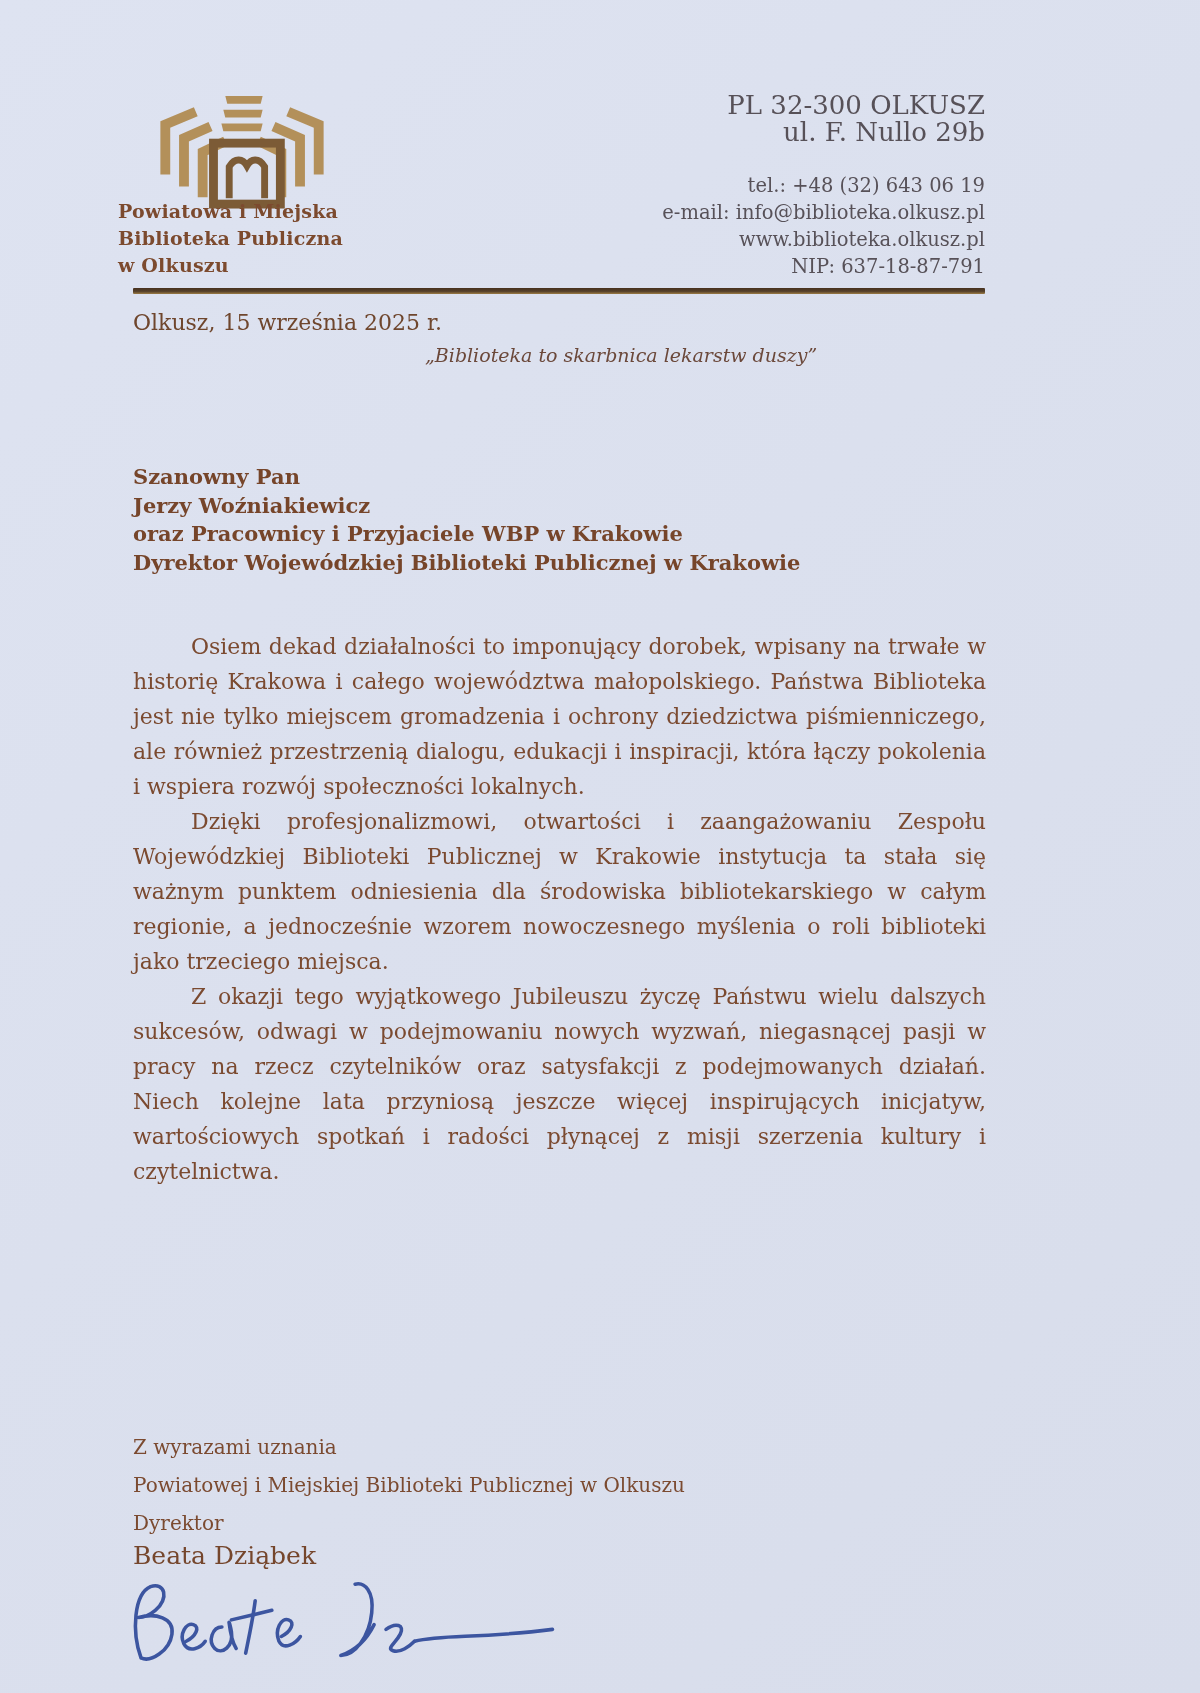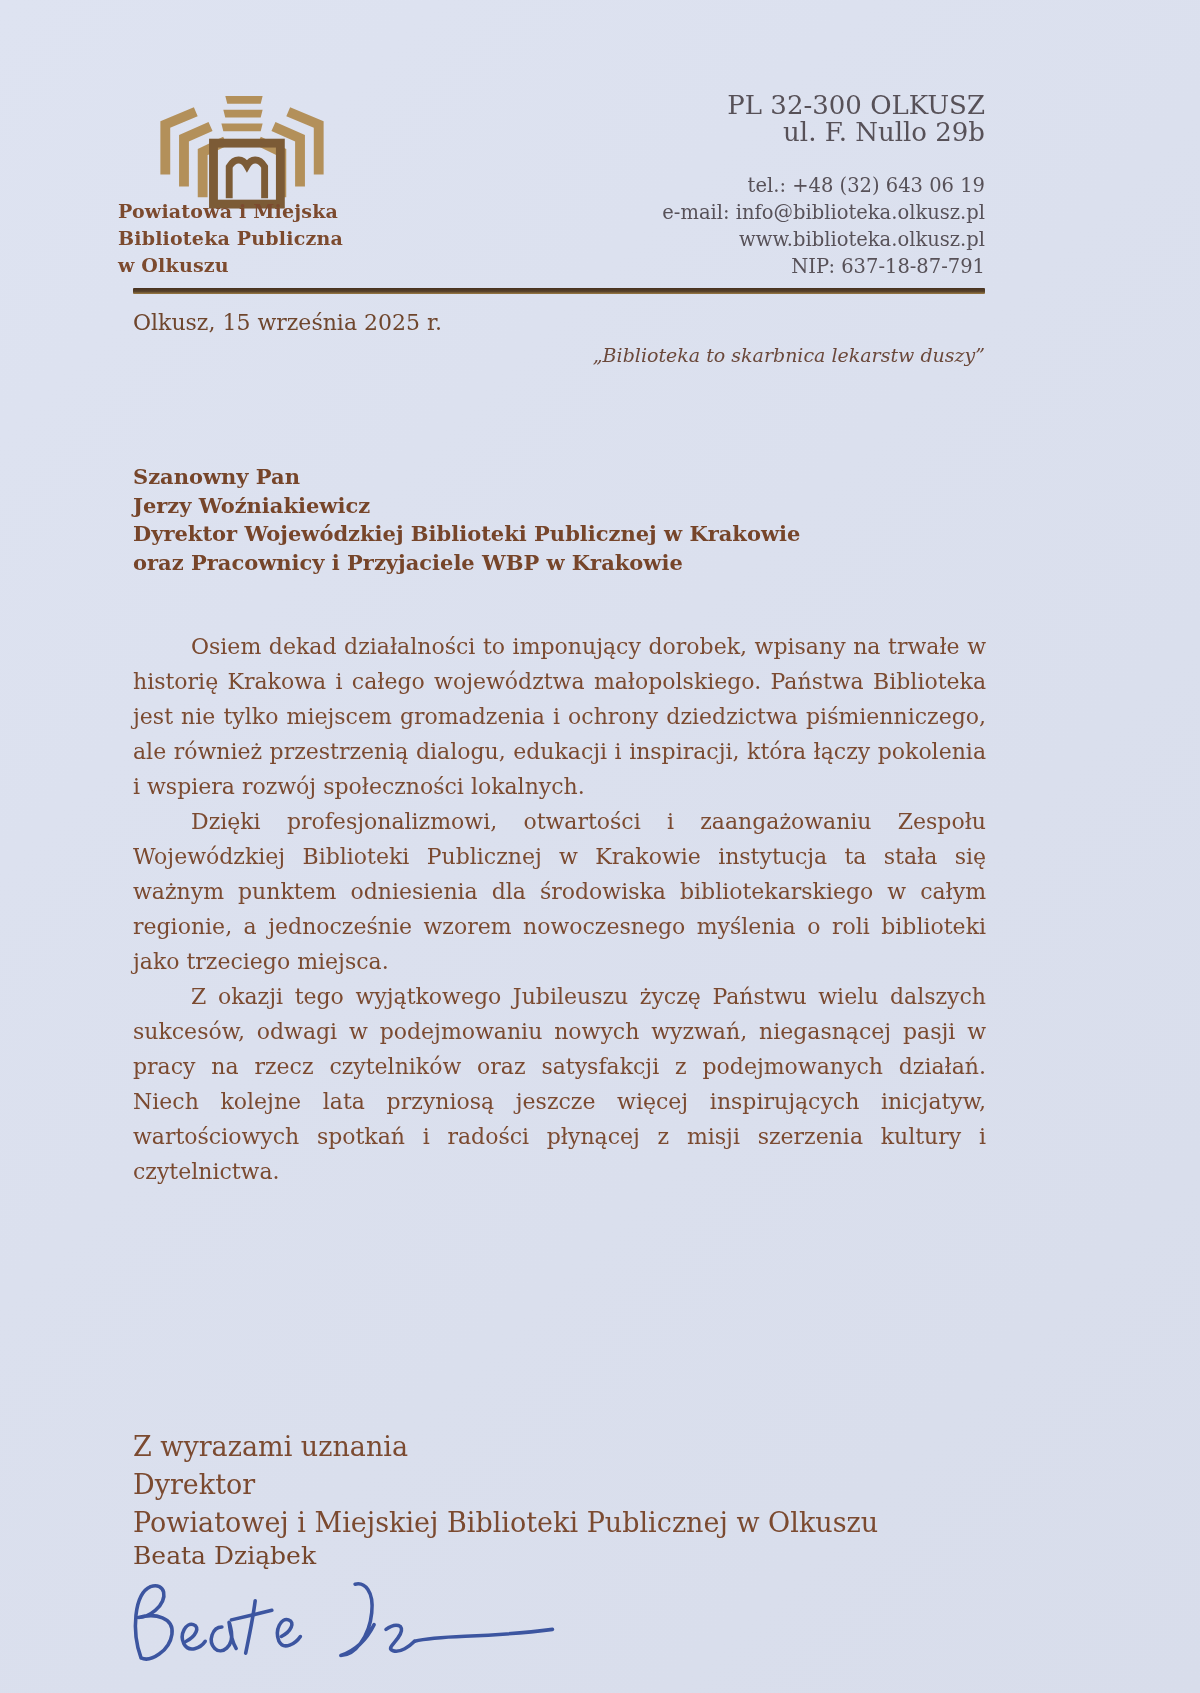--- a/index.html
+++ b/index.html
@@ -32,21 +32,21 @@
     background:linear-gradient(to bottom,#47311f 0%,#55402a 55%,#9c7c45 100%);
     border-radius:1px;
   }
   
   .dateline{
     position:absolute;left:133px;top:310px;
     font-size:22px;color:#6f462d;
   }
   .quote{
     position:absolute;right:215px;top:344px;width:560px;
-    text-align:right;font-style:italic;font-size:19px;color:#6b483a;
+    font-style:italic;font-size:19px;color:#6b483a;
   }
   .quote-attr{
     position:absolute;right:215px;top:371px;width:560px;
     text-align:right;font-size:15.5px;color:#5b473d;
   }
   
   .recipient{
     position:absolute;left:133px;top:463px;width:760px;
     font-weight:bold;font-size:21px;line-height:28.5px;color:#76452a;
   }
@@ -57,21 +57,21 @@
     text-align:justify;
   }
   .body-text p{margin:0;text-indent:58px;}
   .closing-line{
     position:absolute;left:133px;top:1300px;width:853px;
     font-size:22px;color:#7b4a30;
   }
   
   .signoff{
     position:absolute;left:133px;top:1428px;width:760px;
-    font-size:27px;line-height:38px;color:#7b4a30;
+    font-size:20px;line-height:38px;color:#7b4a30;
   }
   .sig-name{
     position:absolute;left:133px;top:1541px;width:500px;
     font-size:25px;color:#75462c;
   }
   .handwriting{position:absolute;left:122px;top:1572px;width:440px;height:110px;}
 </style>
 </head>
 <body>
 
@@ -122,35 +122,35 @@
   </div>
 
   <div class="rule"></div>
 
   <div class="dateline">Olkusz, 15 września 2025 r.</div>
   <div class="quote">„Biblioteka to skarbnica lekarstw duszy”</div>
 
   <div class="recipient">
     <div>Szanowny Pan</div>
     <div>Jerzy Woźniakiewicz</div>
+    <div>oraz Pracownicy i Przyjaciele WBP w Krakowie</div>
     <div>Dyrektor Wojewódzkiej Biblioteki Publicznej w Krakowie</div>
-    <div>oraz Pracownicy i Przyjaciele WBP w Krakowie</div>
   </div>
 
   <div class="body-text">
     <p>Osiem dekad działalności to imponujący dorobek, wpisany na trwałe w historię Krakowa i całego województwa małopolskiego. Państwa Biblioteka jest nie tylko miejscem gromadzenia i ochrony dziedzictwa piśmienniczego, ale również przestrzenią dialogu, edukacji i inspiracji, która łączy pokolenia i wspiera rozwój społeczności lokalnych.</p>
     <p>Dzięki profesjonalizmowi, otwartości i zaangażowaniu Zespołu Wojewódzkiej Biblioteki Publicznej w Krakowie instytucja ta stała się ważnym punktem odniesienia dla środowiska bibliotekarskiego w całym regionie, a jednocześnie wzorem nowoczesnego myślenia o roli biblioteki jako trzeciego miejsca.</p>
     <p>Z okazji tego wyjątkowego Jubileuszu życzę Państwu wielu dalszych sukcesów, odwagi w podejmowaniu nowych wyzwań, niegasnącej pasji w pracy na rzecz czytelników oraz satysfakcji z podejmowanych działań. Niech kolejne lata przyniosą jeszcze więcej inspirujących inicjatyw, wartościowych spotkań i radości płynącej z misji szerzenia kultury i czytelnictwa.</p>
   </div>
 
 
   <div class="signoff">
     <div>Z wyrazami uznania</div>
+    <div>Powiatowej i Miejskiej Biblioteki Publicznej w Olkuszu</div>
     <div>Dyrektor</div>
-    <div>Powiatowej i Miejskiej Biblioteki Publicznej w Olkuszu</div>
   </div>
 
   <div class="sig-name">Beata Dziąbek</div>
 
   <div class="handwriting">
     <svg width="440" height="110" viewBox="0 0 370 92" xmlns="http://www.w3.org/2000/svg">
       <g fill="none" stroke="#3c55a0" stroke-width="3" stroke-linecap="round" stroke-linejoin="round">
 
         <path d="M16,72 C8,50 10,18 24,12 C36,8 40,22 28,32 C22,37 16,38 14,38 C28,34 44,38 42,52 C40,66 24,76 16,72"></path>
 

